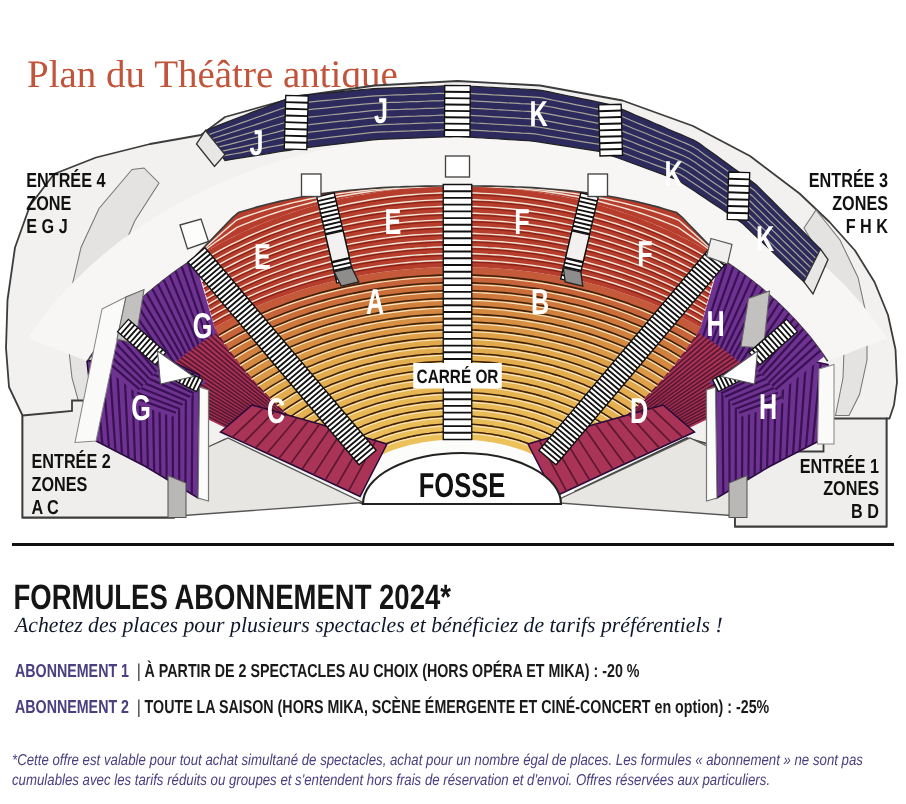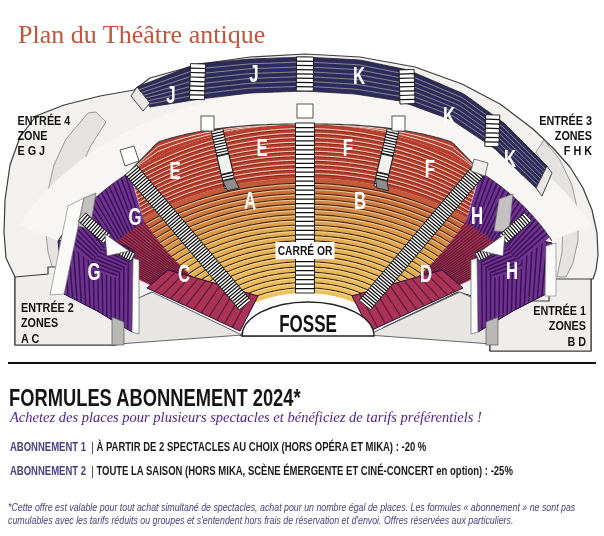--- a/index.html
+++ b/index.html
@@ -1,20 +1,20 @@
 <!DOCTYPE html>
 <html lang="fr"><head><meta charset="utf-8">
 <style>
   html,body { margin:0; padding:0; background:#fff; width:604px; height:536px; overflow:hidden; }
   * { box-sizing: border-box; }
   .cond { font-family:"Liberation Sans",sans-serif; font-weight:bold; transform-origin:left top; display:inline-block; white-space:nowrap; }
 </style></head>
 <body>
 
-<div style="position:absolute;left:18px;top:20px;font-family:'Liberation Serif',serif;font-size:26px;color:#c2543a;">Plan du Théâtre antique</div>
+<div style="position:absolute;left:18px;top:35px;font-family:'Liberation Serif',serif;font-size:26px;color:#c2543a;">Plan du Théâtre antique</div>
 
 <svg width="604" height="536" viewBox="0 0 604 536" style="position:absolute;left:0;top:0;">
 
 <path d="M 15.0,277.0 L 6.0,258.0 L 4.0,232.0 L 5.0,200.0 L 10.0,165.0 L 20.0,137.0 L 36.0,116.0 L 64.0,105.0 L 100.0,96.0 L 134.0,90.0 L 134.0,90.0 L 150.0,78.0 L 200.0,64.0 L 250.0,57.0 L 305.0,54.0 L 360.0,57.0 L 415.0,67.0 L 462.0,84.0 L 500.0,104.0 L 533.0,129.0 L 553.0,148.0 L 553.0,148.0 L 570.0,167.0 L 583.0,188.0 L 592.0,210.0 L 597.0,233.0 L 598.0,255.0 L 596.0,270.0 L 593.0,279.0 L 591.0,279.0 L 591.0,351.0 L 490.0,351.0 L 490.0,301.0 L 458.0,292.0 L 368.0,335.0 L 242.0,336.0 L 150.0,293.0 L 116.0,310.0 L 116.0,345.0 L 15.0,345.0 Z" fill="#f2f1ef" stroke="#3c3c3c" stroke-width="1.2" stroke-linejoin="round"></path>
 
 <path d="M 88,113 L 66,139 L 54,165 L 47,195 L 45,225 L 48,252 L 53,270 L 62,272 L 64,250 L 67,222 L 72,196 L 80,170 L 90,147 L 106,122 L 96,112 Z" fill="#e4e3e1" stroke="#777" stroke-width="0.7"></path>
 
 <path d="M 544,140 L 560,160 L 572,185 L 578,212 L 578,240 L 573,263 L 566,277 L 557,277 L 562,252 L 563,224 L 558,198 L 548,172 L 536,152 Z" fill="#e4e3e1" stroke="#777" stroke-width="0.7"></path>
 
 <path d="M 591.3,225.3 L 582.8,213.3 L 573.6,201.7 L 563.5,190.5 L 552.6,179.8 L 541.0,169.5 L 528.6,159.7 L 515.6,150.5 L 501.9,141.9 L 487.7,133.8 L 472.9,126.3 L 457.6,119.5 L 441.8,113.4 L 425.6,107.9 L 409.1,103.1 L 392.2,99.1 L 375.1,95.7 L 357.8,93.1 L 340.3,91.3 L 322.7,90.1 L 305.0,89.8 L 287.3,90.1 L 269.7,91.3 L 252.2,93.1 L 234.9,95.7 L 217.8,99.1 L 200.9,103.1 L 184.4,107.9 L 168.2,113.4 L 152.4,119.5 L 137.1,126.3 L 122.3,133.8 L 108.1,141.9 L 94.4,150.5 L 81.4,159.7 L 69.0,169.5 L 57.4,179.8 L 46.5,190.5 L 36.4,201.7 L 27.2,213.3 L 18.7,225.3 L 58.2,240.8 L 65.5,230.5 L 73.5,220.5 L 82.2,210.9 L 91.6,201.6 L 101.6,192.7 L 112.2,184.3 L 123.5,176.4 L 135.2,168.9 L 147.5,162.0 L 160.3,155.5 L 173.5,149.7 L 187.1,144.4 L 201.0,139.7 L 215.3,135.5 L 229.8,132.0 L 244.6,129.2 L 259.5,126.9 L 274.6,125.3 L 289.8,124.3 L 305.0,124.0 L 320.2,124.3 L 335.4,125.3 L 350.5,126.9 L 365.4,129.2 L 380.2,132.0 L 394.7,135.5 L 409.0,139.7 L 422.9,144.4 L 436.5,149.7 L 449.7,155.5 L 462.5,162.0 L 474.8,168.9 L 486.5,176.4 L 497.8,184.3 L 508.4,192.7 L 518.4,201.6 L 527.8,210.9 L 536.5,220.5 L 544.5,230.5 L 551.8,240.8 Z" fill="#f7f6f5"></path>
@@ -262,19 +262,19 @@
 
 <text transform="translate(586 315.0) scale(0.8 1)" x="0" y="0" text-anchor="end" font-family="Liberation Sans, sans-serif" font-weight="bold" font-size="13.5" fill="#111">ENTRÉE 1</text>
 <text transform="translate(586 330.3) scale(0.8 1)" x="0" y="0" text-anchor="end" font-family="Liberation Sans, sans-serif" font-weight="bold" font-size="13.5" fill="#111">ZONES</text>
 <text transform="translate(586 345.6) scale(0.8 1)" x="0" y="0" text-anchor="end" font-family="Liberation Sans, sans-serif" font-weight="bold" font-size="13.5" fill="#111">B D</text>
 </svg>
 
 <div style="position:absolute;left:8px;top:362px;width:588px;height:1.6px;background:#111;"></div>
 
 <div class="cond" style="position:absolute;left:9px;top:385px;font-size:23.5px;transform:scaleX(0.78);color:#151515;">FORMULES ABONNEMENT 2024*</div>
 
-<div style="position:absolute;left:10px;top:409px;font-family:'Liberation Serif',serif;font-style:italic;font-size:14.5px;color:#4c1d95;">Achetez des places pour plusieurs spectacles et bénéficiez de tarifs préférentiels&nbsp;!</div>
+<div style="position:absolute;left:10px;top:409px;font-family:'Liberation Serif',serif;font-style:italic;font-size:14.5px;color:#0f172a;">Achetez des places pour plusieurs spectacles et bénéficiez de tarifs préférentiels&nbsp;!</div>
 
 <div class="cond" style="position:absolute;left:10px;top:440px;font-size:12.5px;transform:scaleX(0.76);"><span style="color:#4a4080;">ABONNEMENT 1</span><span style="color:#222;font-weight:normal;"> &nbsp;|&nbsp;</span><span style="color:#1a1a1a;">À PARTIR DE 2 SPECTACLES AU CHOIX (HORS OPÉRA ET MIKA) : -20&nbsp;%</span></div>
 
 <div class="cond" style="position:absolute;left:10px;top:464px;font-size:12.5px;transform:scaleX(0.76);"><span style="color:#4a4080;">ABONNEMENT 2</span><span style="color:#222;font-weight:normal;"> &nbsp;|&nbsp;</span><span style="color:#1a1a1a;">TOUTE LA SAISON (HORS MIKA, SCÈNE ÉMERGENTE ET CINÉ-CONCERT en option) : -25%</span></div>
 
 <div class="cond" style="position:absolute;left:8px;top:501px;font-size:10.5px;transform:scaleX(0.84);font-weight:normal;font-style:italic;color:#4a4080;line-height:13px;">*Cette offre est valable pour tout achat simultané de spectacles, achat pour un nombre égal de places. Les formules «&nbsp;abonnement&nbsp;» ne sont pas<br>cumulables avec les tarifs réduits ou groupes et s'entendent hors frais de réservation et d'envoi. Offres réservées aux particuliers.</div>
 
 </body></html>

